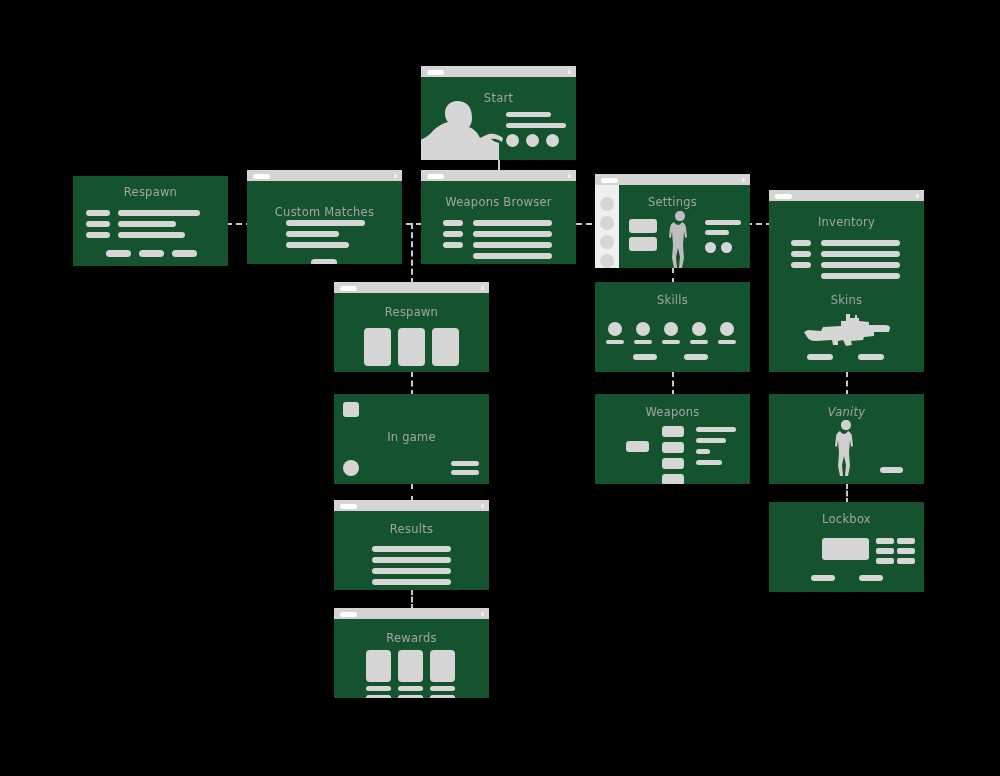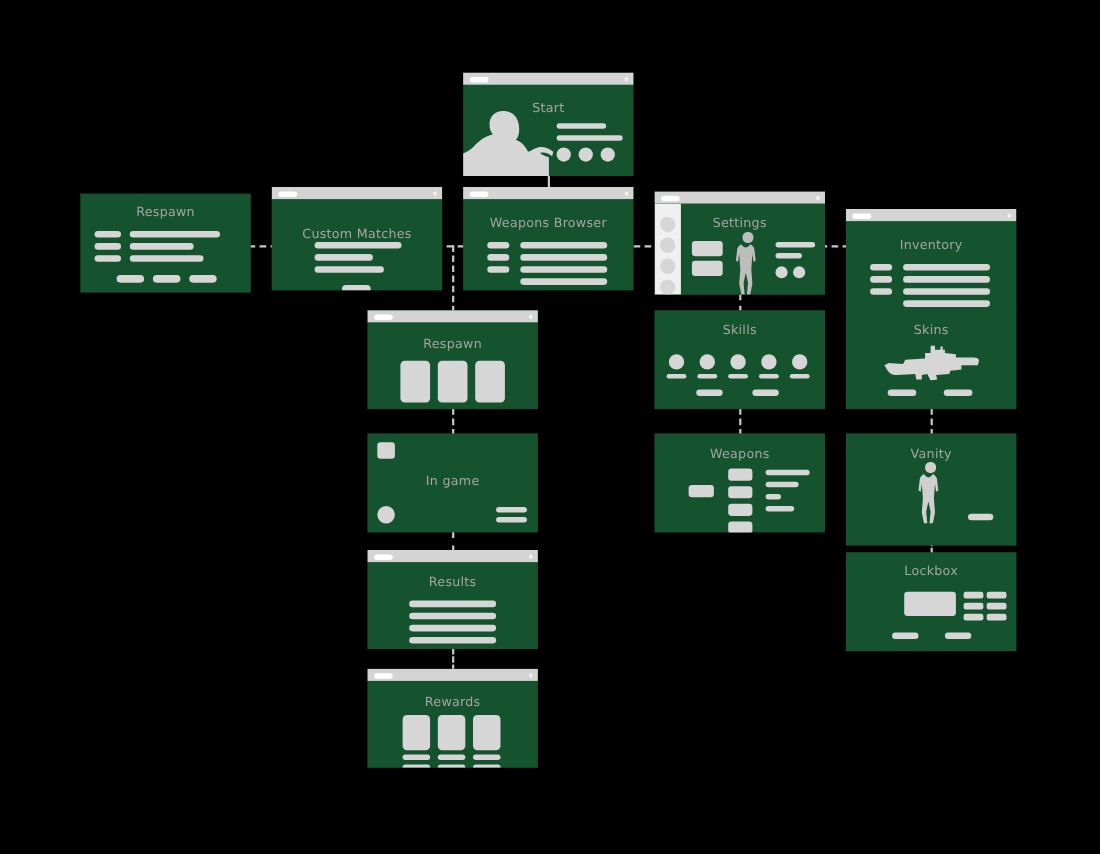--- a/index.html
+++ b/index.html
@@ -297,21 +297,21 @@
       <div class="ph r3" style="left:67px; top:48px; width:22px; height:11px;"></div>
       <div class="ph r3" style="left:67px; top:64px; width:22px; height:11px;"></div>
       <div class="ph r3" style="left:67px; top:80px; width:22px; height:11px;"></div>
       <div class="ph pill" style="left:101px; top:33px; width:40px; height:5px;"></div>
       <div class="ph pill" style="left:101px; top:44px; width:30px; height:5px;"></div>
       <div class="ph pill" style="left:101px; top:55px; width:14px; height:5px;"></div>
       <div class="ph pill" style="left:101px; top:66px; width:26px; height:5px;"></div>
     </div>
   </div>
 
-  <div class="screen" style="left:769px; top:394px; width:155px; height:102px;">
+  <div class="screen" style="left:769px; top:394px; width:155px; height:90px;font-style:italic;">
     <div class="body">
       <div class="s-title" style="top:11px;">Vanity</div>
       <div class="silh" style="left:62px; top:26px; width:31px; height:56px;">
         <svg viewBox="0 0 31 56" preserveAspectRatio="none">
           <path fill="#cfcfcf" d="M15 0c-3 0-5 2-5 5s2 5 5 5 5-2 5-5-2-5-5-5zM9 11c-2 1-4 3-4 6l-1 9 2 1 1-7 1 13-1 13 2 10h3l-1-11 2-9 2 9-1 11h3l2-10-1-13 1-13 1 7 2-1-1-9c0-3-2-5-4-6-1 2-3 3-4 3s-3-1-4-3z"></path>
         </svg>
       </div>
       <div class="ph pill" style="left:111px; top:73px; width:23px; height:6px;"></div>
     </div>
   </div>

